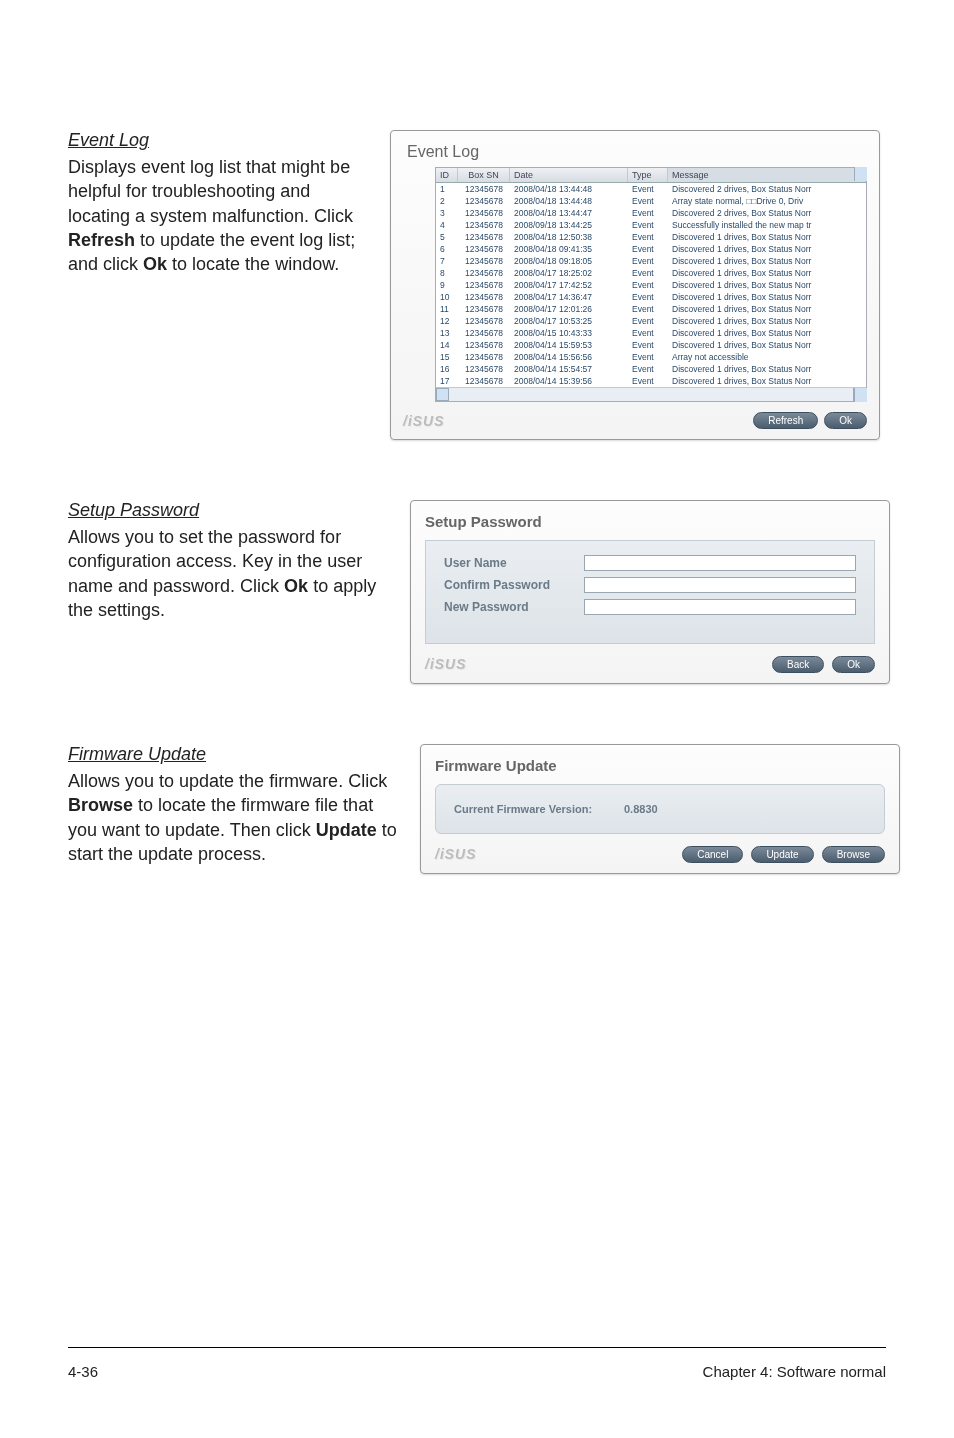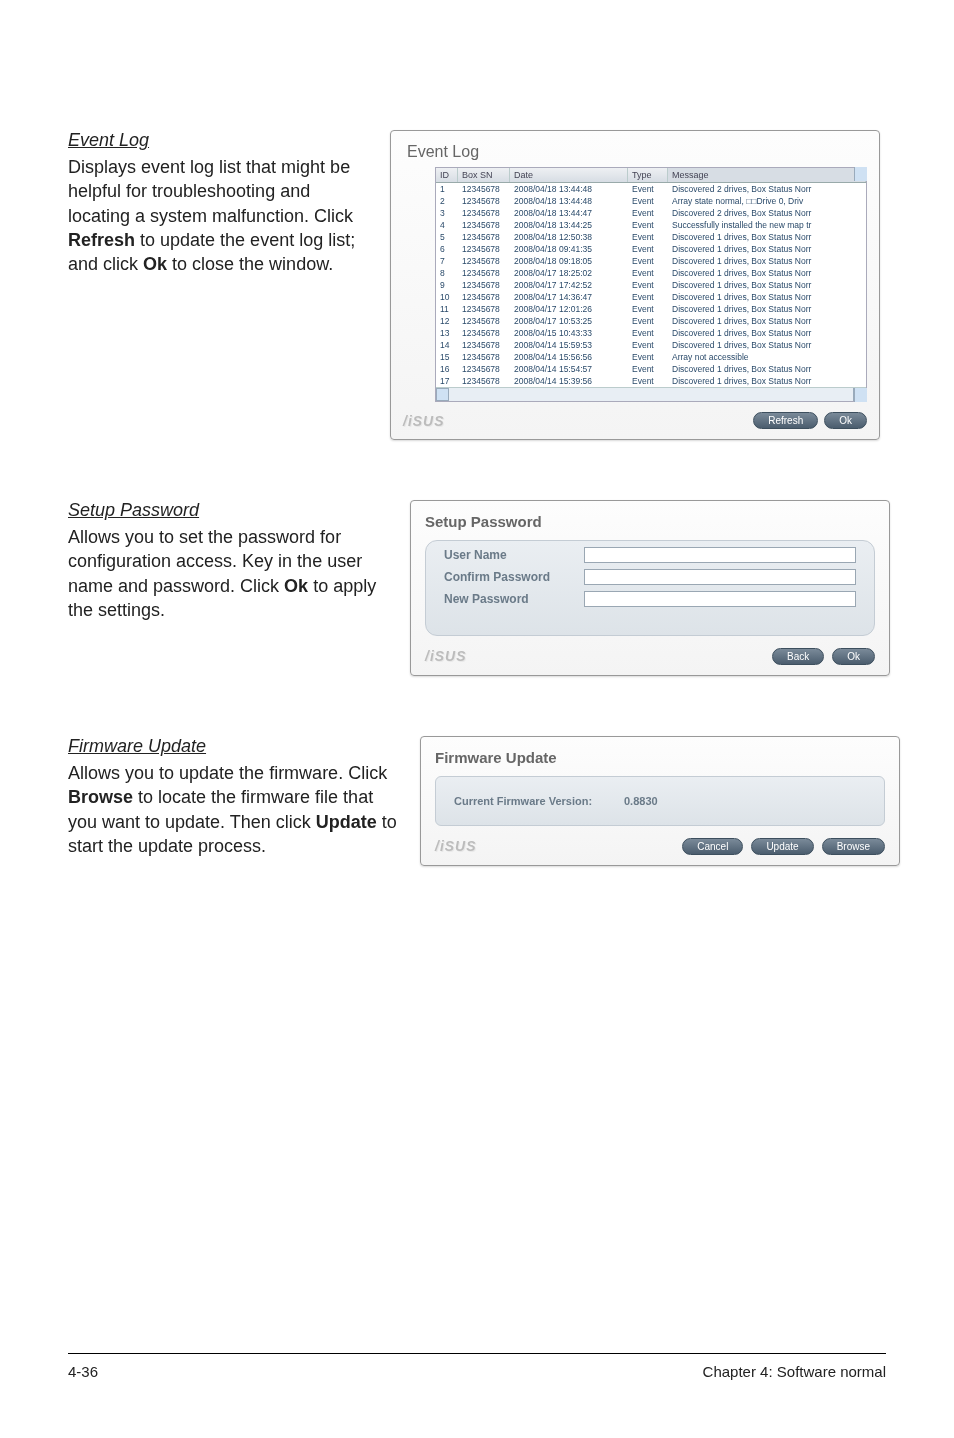--- a/index.html
+++ b/index.html
@@ -18,63 +18,63 @@
   
   .eventlog { width: 490px; padding: 10px 12px 10px 12px; }
   .eventlog .title { font-size: 16px; color: #666; font-weight: normal; margin: 2px 0 6px 4px; }
   .eltable { width: 100%; border: 1px solid #aab; background:#fff; }
   .eltable .hdr { display:flex; background: linear-gradient(#eef0f3,#d7dde4); border-bottom:1px solid #9aa; font-size:9px; color:#445; }
   .eltable .hdr div { padding:2px 4px; border-right:1px solid #bcc; }
   .eltable .body { font-size:8.5px; color:#2a4a6a; }
   .eltable .row { display:flex; }
   .eltable .row div { padding:1px 4px; white-space:nowrap; overflow:hidden; }
   .c-id { width:22px; }
-  .c-sn { width:52px; }
+  .c-sn { width:52px;text-align:center; }
   .c-date { width:118px; }
   .c-type { width:40px; }
   .c-msg { flex:1; }
   .eltable .hdr .c-msg { background:#d7dde4; }
   .el-bottombar { display:flex; justify-content:flex-end; align-items:center; margin-top:10px; gap:6px; }
   .el-logo { flex:1; display:flex; }
   .asus-logo { font-family: Arial; font-style: italic; font-weight: bold; letter-spacing: 1px; color:#bcbcbc; font-size:14px; text-shadow:1px 1px 0 #e8e8e8; }
   .pillbtn { display:inline-block; background: linear-gradient(#7a8a99,#4b5d6e); color:#fff; font-size:10px; padding:2px 14px; border-radius:9px; border:1px solid #3d4f5e; text-align:center; }
   .eltable-wrap { position:relative;padding-left:32px; }
   .el-sb-top { position:absolute; top:0; right:0; width:13px; height:14px; background:#cfe1f3; border-left:1px solid #9ab; }
   .el-sb-bot { position:absolute; bottom:0; right:0; width:13px; height:14px; background:#cfe1f3; border-left:1px solid #9ab; }
   .hbar { height:14px; background:#e8eef4; border-top:1px solid #bcc; display:flex; justify-content:space-between; }
   .hbar span { width:13px; background:#cfe1f3; border:1px solid #9ab; }
   
   .setuppw { width: 480px; padding: 12px 14px 10px 14px; }
   .panel-title { font-size:15px; font-weight:bold; color:#666; margin-bottom:10px; }
-  .inner-panel { border-radius:12px; background:linear-gradient(#eaeef2,#dde3e8); padding:0 18px 22px 18px; border:1px solid #c4ccd4; }
+  .inner-panel { border-radius:0; background:linear-gradient(#eaeef2,#dde3e8); padding:8px 18px 22px 18px; border:1px solid #c4ccd4; }
   .formrow { display:flex; align-items:center; margin:6px 0; }
   .formrow .lbl { width:140px; font-size:12px; font-weight:bold; color:#6a7a88; }
   .formrow .inp { flex:1; height:16px; background:#fff; border:1px solid #9aa7b3; }
   .sp-bottom { display:flex; justify-content:flex-end; gap:8px; margin-top:12px; }
   
   .fwupd { width: 480px; padding: 12px 14px 10px 14px; }
   .fw-inner { border-radius:6px; background:linear-gradient(#eaeef2,#dde3e8); padding:12px 18px 12px 18px; border:1px solid #c4ccd4; }
   .fw-row { display:flex; align-items:center; margin:6px 0; font-size:11px; color:#3a5570; }
   .fw-row .lbl { width:170px; font-weight:bold; color:#6a7a88; font-size:11px; }
   .fw-row .val { color:#6a7a88; font-weight:bold; }
   .fw-row .inp { flex:1; height:16px; background:#fff; border:1px solid #9aa7b3; }
   .fw-bottom { display:flex; justify-content:flex-end; gap:8px; margin-top:12px; }
   
-  .footer { position:absolute; left:68px; right:68px; bottom:58px; border-top:1px solid #000; padding-top:9px; display:flex; justify-content:space-between; font-size:15px; }
+  .footer { position:absolute; left:68px; right:68px; bottom:58px; border-top:1px solid #000; padding-top:15px; display:flex; justify-content:space-between; font-size:15px; }
 </style>
 </head>
 <body>
 
 <div class="page">
 
   <div class="section sec1">
     <div class="textcol">
       <div class="heading">Event Log</div>
       <div class="bodytext">
-        <span>Displays event log list that might be helpful for troubleshooting and locating a system malfunction. Click </span><b>Refresh</b><span> to update the event log list; and click </span><b>Ok</b><span> to close the window.</span>
+        <span>Displays event log list that might be helpful for troubleshooting and locating a system malfunction. Click </span><b>Refresh</b><span> to update the event log list; and click </span><b>Ok</b><span> to locate the window.</span>
       </div>
     </div>
     <div class="panelcol">
       <div class="shot eventlog">
         <div class="title">Event Log</div>
         <div class="eltable-wrap">
           <div class="eltable">
             <div class="hdr">
               <div class="c-id">ID</div>
               <div class="c-sn">Box SN</div>
@@ -100,21 +100,21 @@
                 <div class="row">
                   <div class="c-id">3</div>
                   <div class="c-sn">12345678</div>
                   <div class="c-date">2008/04/18 13:44:47</div>
                   <div class="c-type">Event</div>
                   <div class="c-msg">Discovered 2 drives, Box Status Norr</div>
                 </div>
                 <div class="row">
                   <div class="c-id">4</div>
                   <div class="c-sn">12345678</div>
-                  <div class="c-date">2008/04/18 13:44:25</div>
+                  <div class="c-date">2008/09/18 13:44:25</div>
                   <div class="c-type">Event</div>
                   <div class="c-msg">Successfully installed the new map tr</div>
                 </div>
                 <div class="row">
                   <div class="c-id">5</div>
                   <div class="c-sn">12345678</div>
                   <div class="c-date">2008/04/18 12:50:38</div>
                   <div class="c-type">Event</div>
                   <div class="c-msg">Discovered 1 drives, Box Status Norr</div>
                 </div>

